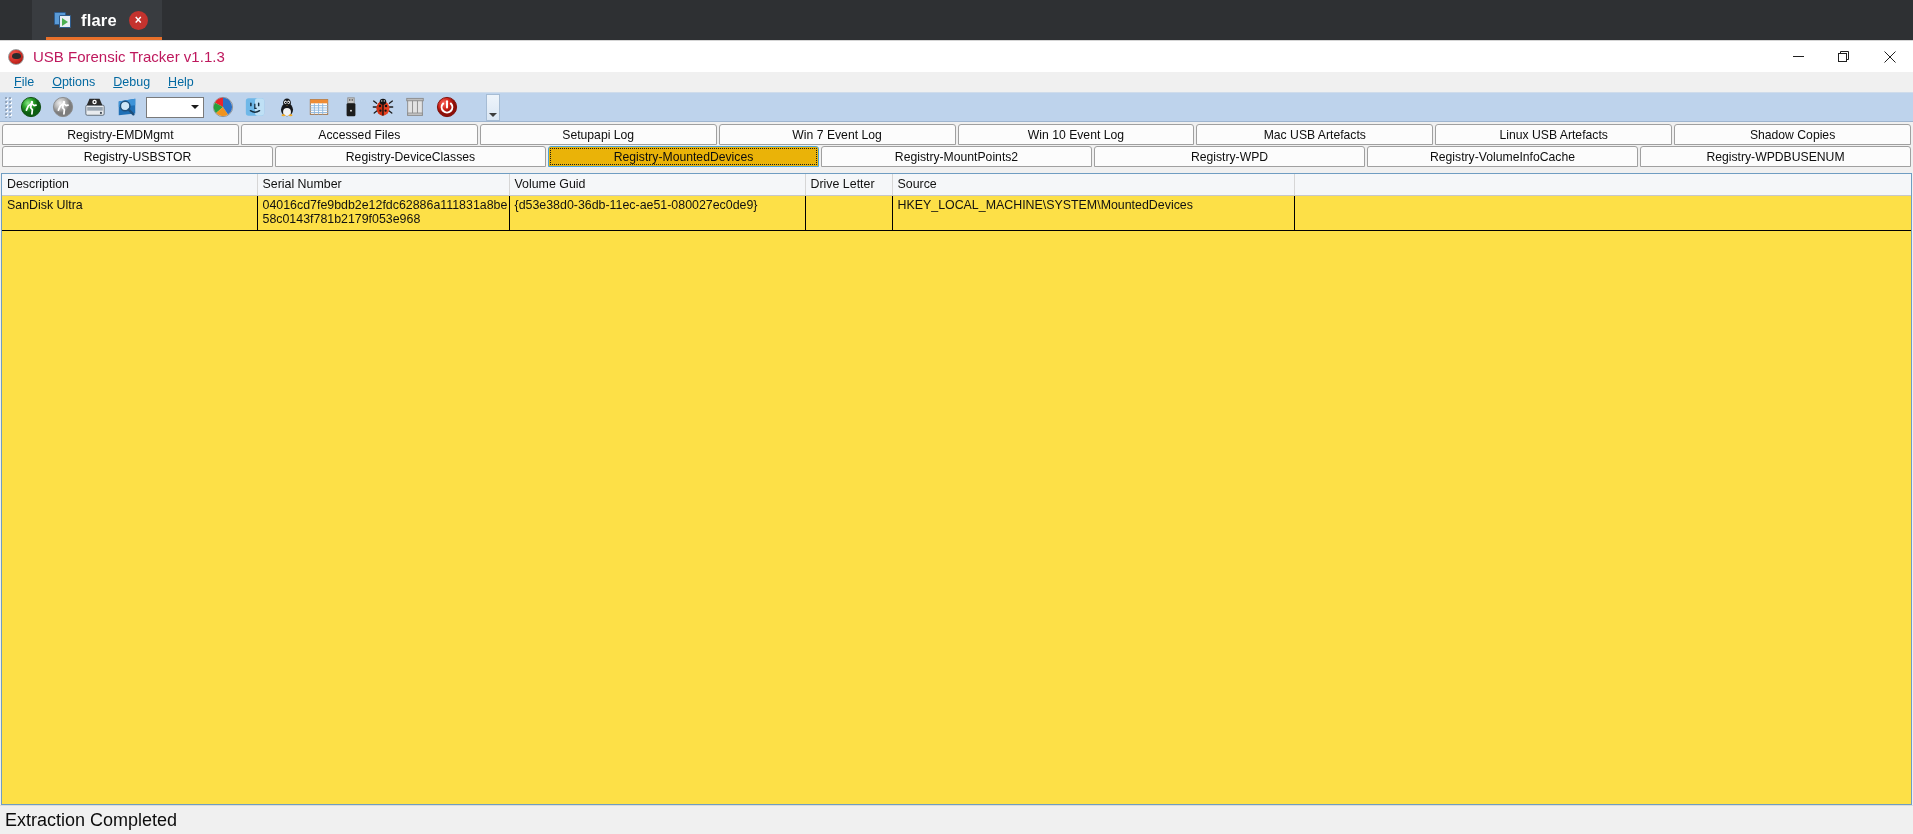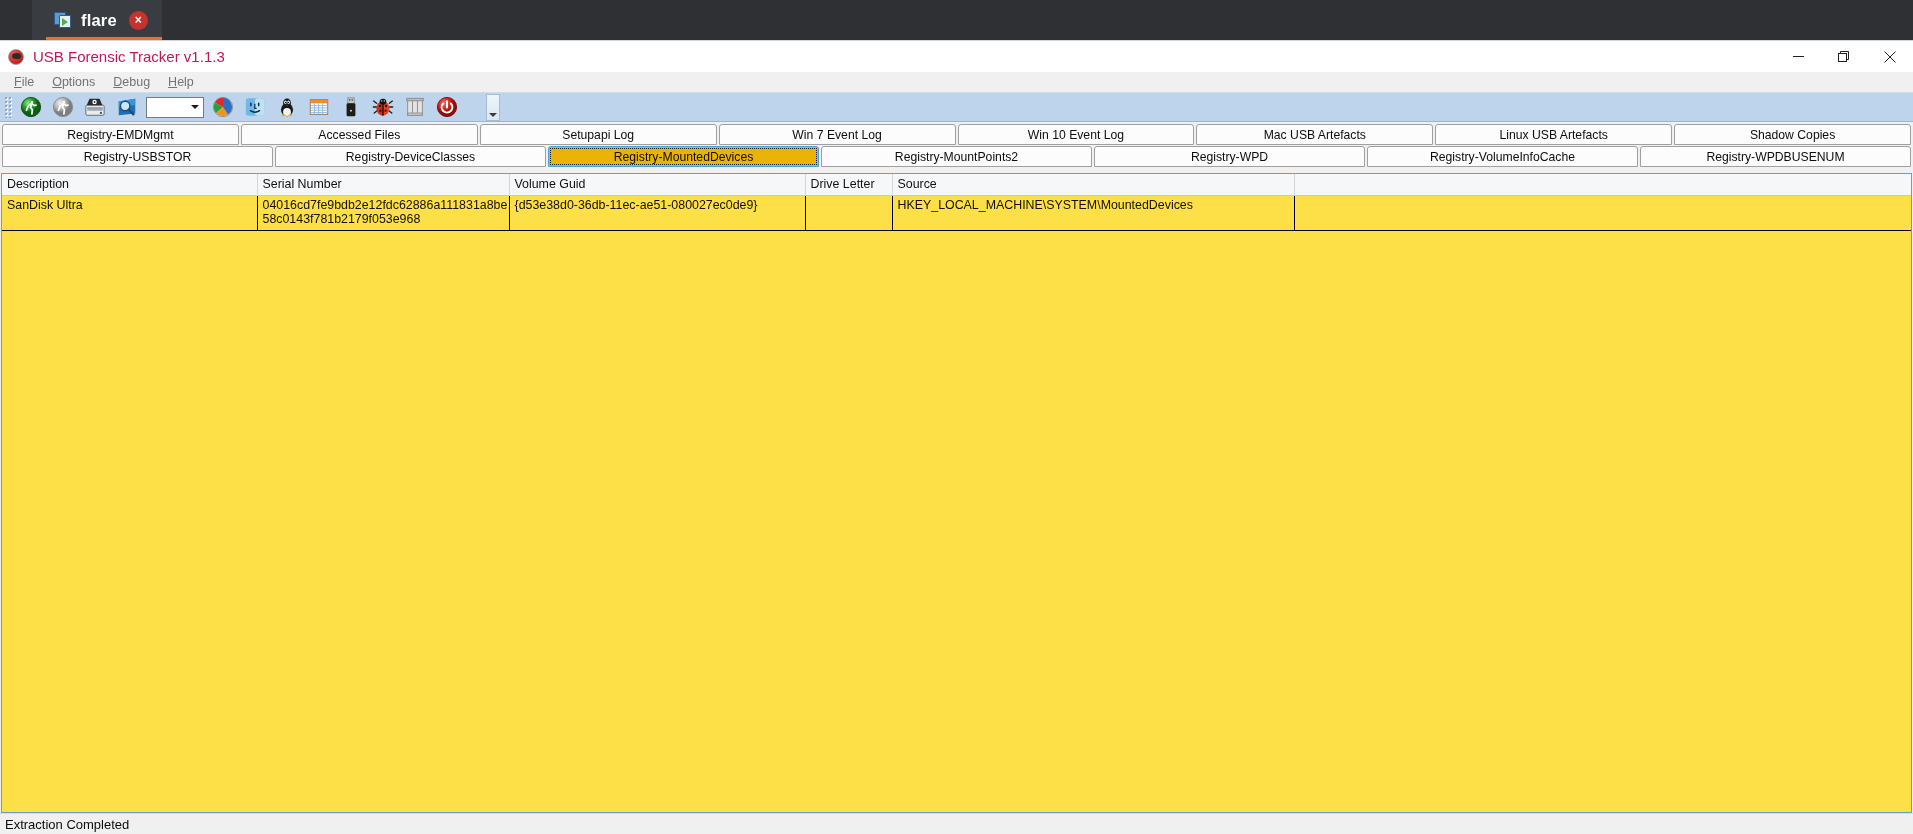--- a/index.html
+++ b/index.html
@@ -137,21 +137,21 @@
     height: 20px;
     background: #f0f0f0;
     display: flex;
     align-items: center;
     padding-left: 6px;
     gap: 2px;
     flex: 0 0 auto;
   }
   .menu-item {
     font-size: 12.5px;
-    color: #737373;
+    color: #0369a1;
     padding: 2px 8px;
     cursor: default;
   }
   .menu-item u { text-decoration: underline; }
 
   
   .toolbar {
     height: 30px;
     background: #bed3ec;
     border-top: 1px solid #cfdceb;
@@ -284,27 +284,27 @@
     padding: 2px 0 3px 5px;
     border-right: 1px solid #000000;
     border-bottom: 1px solid #000000;
     line-height: 14.5px;
     word-break: break-all;
   }
   table.grid td.last, table.grid th.last { border-right: none; }
 
   
   .statusbar {
-    height: 21px;
+    height: 29px;
     background: #f0f0f0;
     border-top: 1px solid #dcdcdc;
     display: flex;
     align-items: center;
     padding-left: 5px;
-    font-size: 13px;
+    font-size: 18px;
     color: #0c0c0c;
     flex: 0 0 auto;
   }
 </style>
 </head>
 <body>
 
 <div class="taskbar">
   <div class="task-item">
     <span class="flare-icon">

